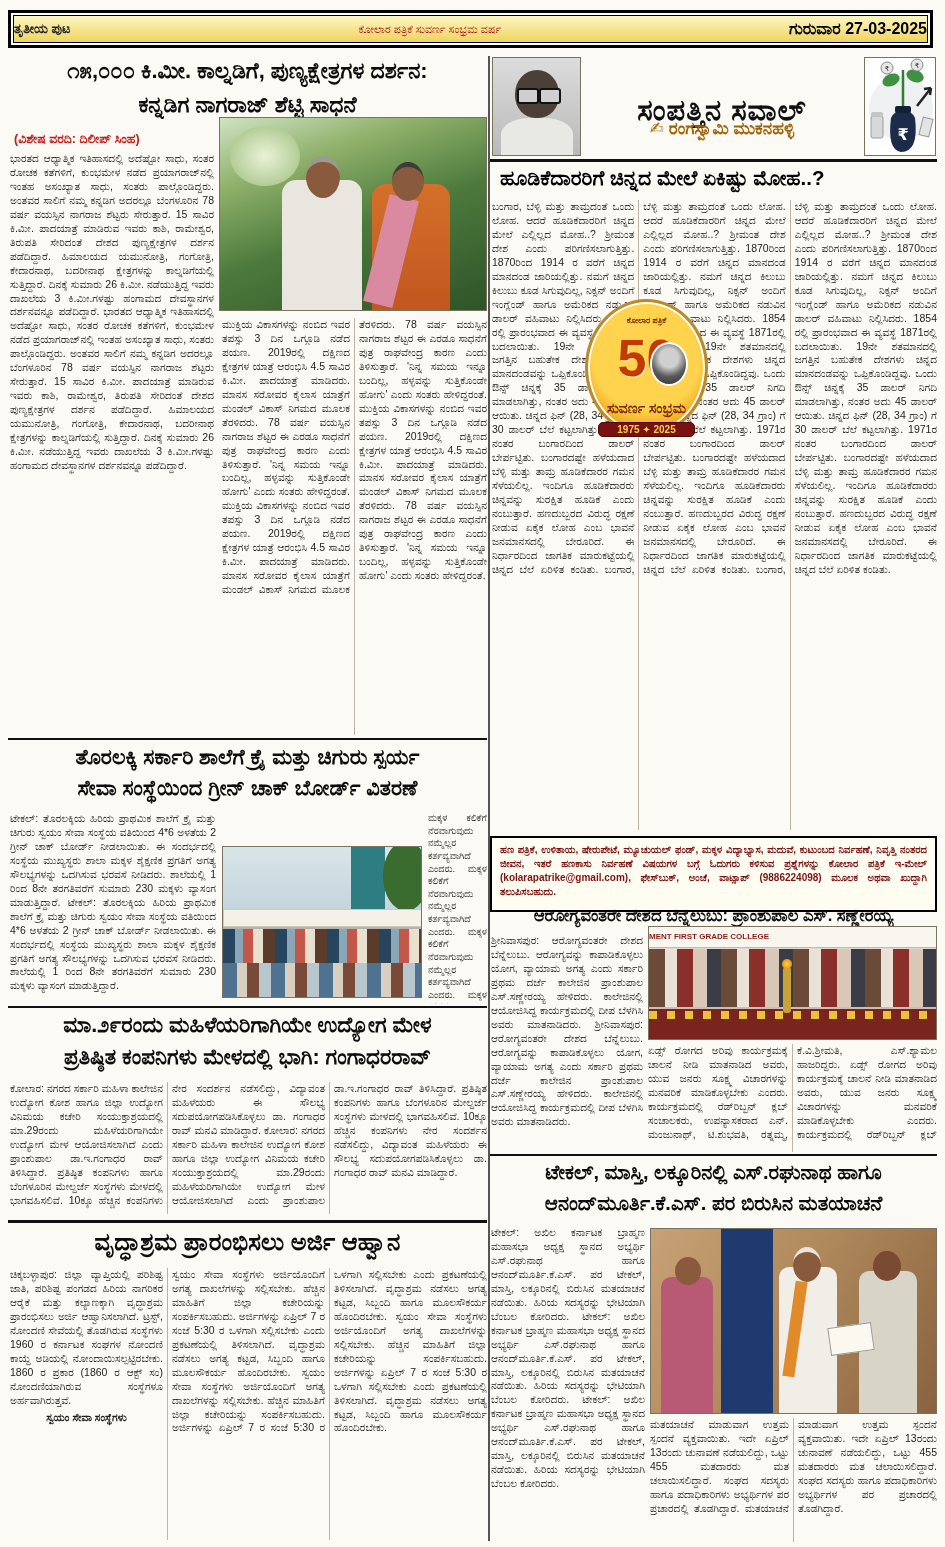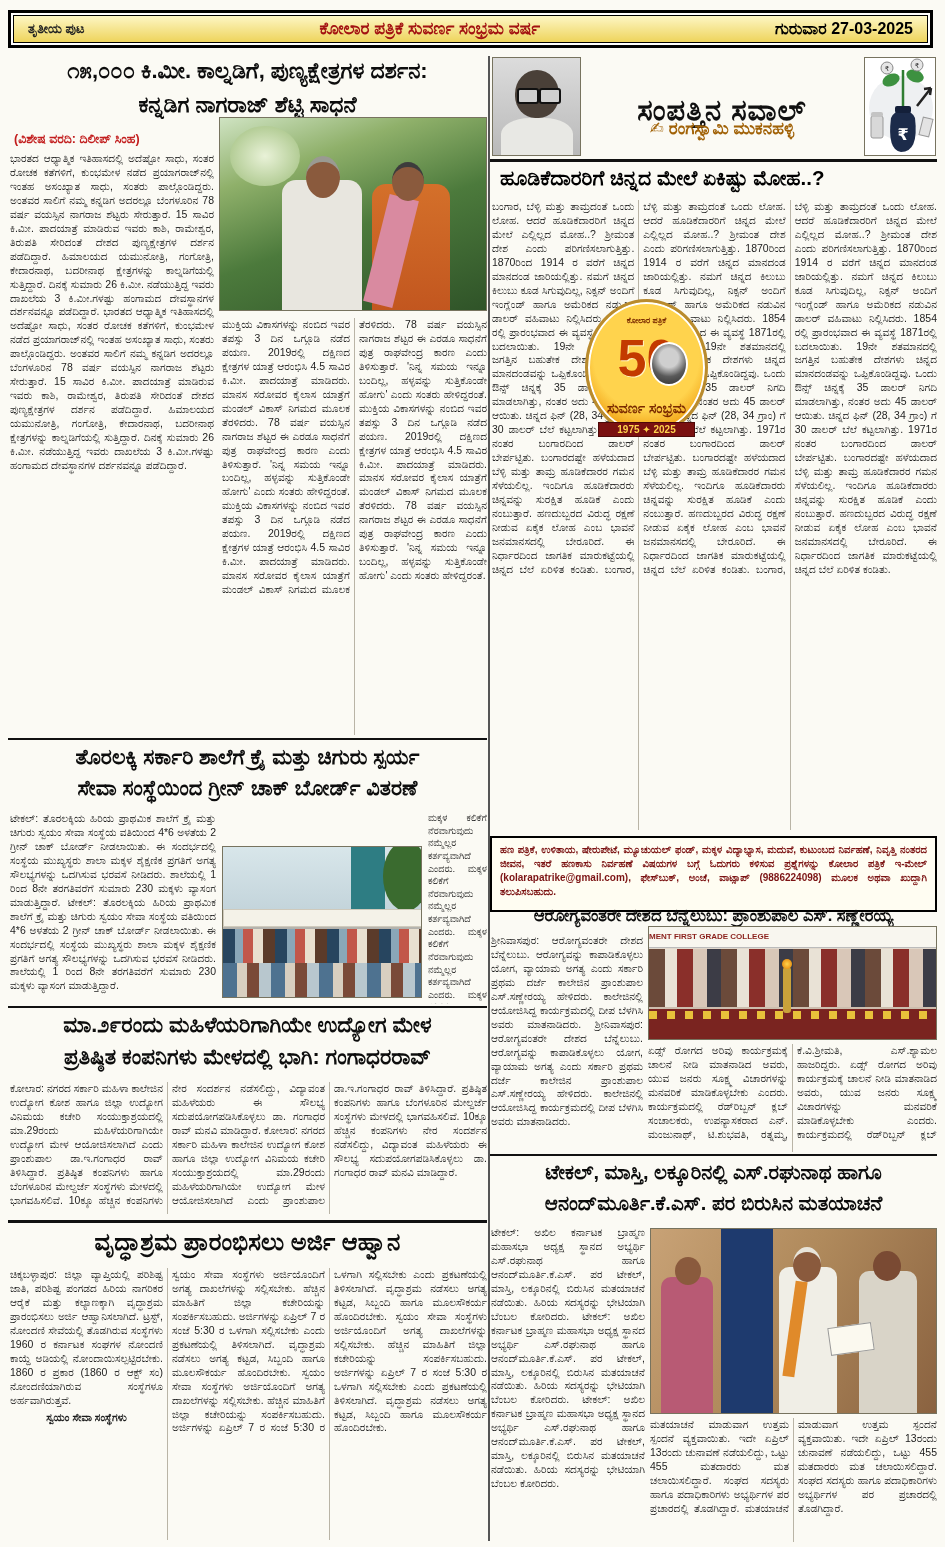--- a/index.html
+++ b/index.html
@@ -3,23 +3,23 @@
 <meta charset="utf-8">
 <style>
   html,body{margin:0;padding:0;background:#e8e6de;}
   #page{position:relative;width:945px;height:1547px;background:#fbfaf4;margin:0 auto;overflow:hidden;
         font-family:"Liberation Sans","DejaVu Sans",sans-serif;color:#151515;}
   .abs{position:absolute;}
   
   #hdr-outer{left:8px;top:10px;width:925px;height:38px;border:3px solid #000;background:#fff;box-sizing:border-box;}
   #hdr-inner{position:absolute;left:2px;top:2px;right:2px;bottom:2px;border:1px solid #000;
              background:linear-gradient(#fdf6c4,#eed45c);display:flex;align-items:center;justify-content:space-between;
-             padding:0 14px;box-sizing:border-box;}
+             padding:0 0;box-sizing:border-box;}
   .hdr-left{font-weight:bold;font-size:13px;color:#222;}
-  .hdr-center{font-weight:bold;font-size:17px;color:#a31212;}
+  .hdr-center{font-weight:normal;font-size:11px;color:#a31212;}
   .hdr-right{font-weight:bold;font-size:16px;color:#000;}
   
   .hl{font-weight:bold;text-align:center;color:#0d0d0d;line-height:1.25;overflow:hidden;}
   .hl-red{color:#000000;margin-left:8px;}
   .byline{color:#c21d1d;font-weight:bold;font-size:12.5px;}
   
   .bt{font-size:10.5px;line-height:1.33;text-align:justify;color:#1c1c1c;overflow:hidden;}
   .cols2{column-count:2;column-gap:9px;column-rule:1px solid #b9b4a6;}
   .cols3{column-count:3;column-gap:9px;column-rule:1px solid #b9b4a6;}
   .rule-h{background:#111;}
@@ -34,21 +34,21 @@
   
   #logo{border-radius:50%;background:radial-gradient(circle at 50% 42%,#ffd34d 0 55%,#f2a71b 75%,#d98a00 100%);
         border:3px solid #b98b2e;box-shadow:0 0 0 2px #fff inset;}
   #logo .arc-top{position:absolute;top:14px;left:0;right:0;text-align:center;font-size:8px;font-weight:bold;color:#7a2a00;}
   #logo .num{position:absolute;top:30px;left:0;right:0;text-align:center;font-size:52px;font-weight:bold;
              color:#c33a00;text-shadow:1px 1px 0 #fff3c0;line-height:1;}
   #logo .portrait{position:absolute;top:40px;left:62px;width:34px;height:40px;border-radius:50%;
              background:radial-gradient(circle at 50% 35%,#cfcfcf 0 30%,#5a5a5a 60%,#2e2e2e 100%);border:2px solid #fff;}
   #logo .arc-bottom{position:absolute;bottom:16px;left:0;right:0;text-align:center;font-size:14px;font-weight:bold;color:#7a2a00;}
   #logo .years{position:absolute;bottom:-4px;left:10px;right:10px;text-align:center;background:#7a1010;color:#ffd34d;
-             font-size:10px;font-weight:bold;border-radius:0;padding:1px 0;border:1px solid #4d0808;}
+             font-size:10px;font-weight:bold;border-radius:5px;padding:1px 0;border:1px solid #4d0808;}
 </style>
 </head>
 <body>
 
 <div id="page">
 
   <div class="abs" id="hdr-outer">
     <div id="hdr-inner">
       <span class="hdr-left">ತೃತೀಯ ಪುಟ</span>
       <span class="hdr-center">ಕೋಲಾರ ಪತ್ರಿಕೆ ಸುವರ್ಣ ಸಂಭ್ರಮ ವರ್ಷ</span>

